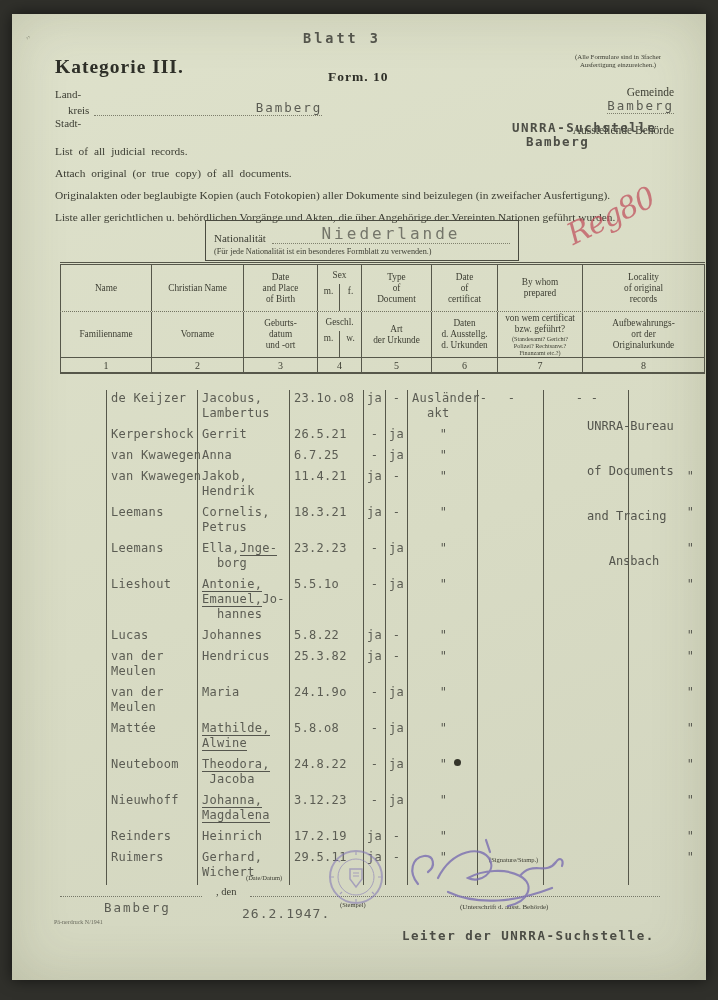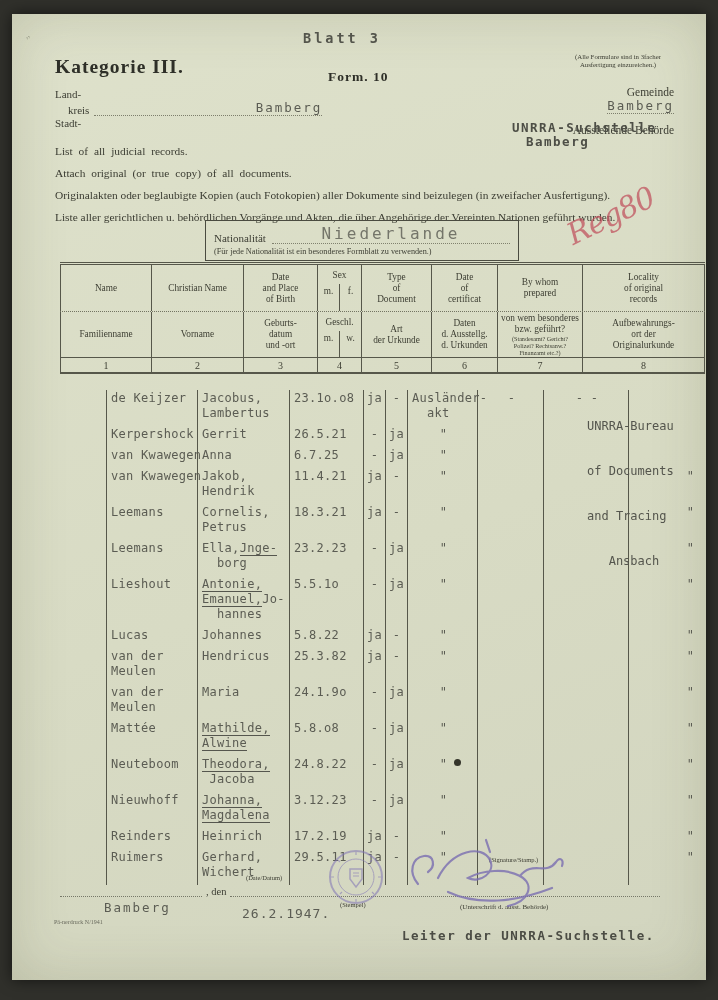--- a/index.html
+++ b/index.html
@@ -87,21 +87,21 @@
   .c-cert,.c-prep{text-align:center;}
   .c-loc{text-align:center;}
   .u{border-bottom:1.2px solid #55564e;}
   .inkdot{position:absolute;left:46px;top:3px;width:7px;height:7px;border-radius:50%;background:#17170f;opacity:.85;}
   .locblock{position:absolute;left:527px;top:127px;width:114px;font-family:"DejaVu Sans Mono",monospace;
             font-size:12px;line-height:15px;color:#54554d;white-space:pre;}
 
   
   .f-date-caption{position:absolute;left:234px;top:860px;font-size:6.5px;color:#3c3d33;}
   .sign-caption{position:absolute;left:477px;top:842px;font-size:6.5px;color:#3c3d33;}
-  .f-line{position:absolute;left:48px;top:869px;width:600px;height:14px;display:flex;align-items:flex-end;}
+  .f-line{position:absolute;left:48px;top:869px;width:600px;height:14px;display:flex;align-items:flex-end;gap:10px;}
   .f-line .seg1{width:142px;border-bottom:1px dotted #767868;height:100%;}
   .f-line .den{font-size:10.5px;color:#3c3d33;padding:0 4px;}
   .f-line .seg2{flex:1;border-bottom:1px dotted #767868;height:100%;}
   .f-place{position:absolute;left:92px;top:886px;font-size:12.5px;letter-spacing:2px;}
   .f-date{position:absolute;left:230px;top:892px;font-size:13px;letter-spacing:1px;}
   .f-stempel{position:absolute;left:328px;top:887px;font-size:6.5px;color:#3c3d33;}
   .f-unterschrift{position:absolute;left:448px;top:889px;font-size:7px;color:#3c3d33;}
   .f-role{position:absolute;left:390px;top:914px;font-size:12.5px;letter-spacing:1.5px;color:#4b4c44;font-weight:bold;}
   .f-printmark{position:absolute;left:42px;top:905px;font-size:6px;color:#6a6b5e;}
   .stamp-svg{position:absolute;left:314px;top:833px;}
@@ -223,21 +223,21 @@
           <div class="hc">
             <div>Art</div>
             <div>der Urkunde</div>
           </div>
           <div class="hc">
             <div>Daten</div>
             <div>d. Ausstellg.</div>
             <div>d. Urkunden</div>
           </div>
           <div class="hc">
-            <div>von wem besonderes</div>
+            <div>von wem certificat</div>
             <div>bzw. geführt?</div>
             <div class="tiny">(Standesamt?  Gericht?</div>
             <div class="tiny">Polizei?  Rechtsanw.?</div>
             <div class="tiny">Finanzamt etc.?)</div>
           </div>
           <div class="hc">
             <div>Aufbewahrungs-</div>
             <div>ort der</div>
             <div>Originalurkunde</div>
           </div>

